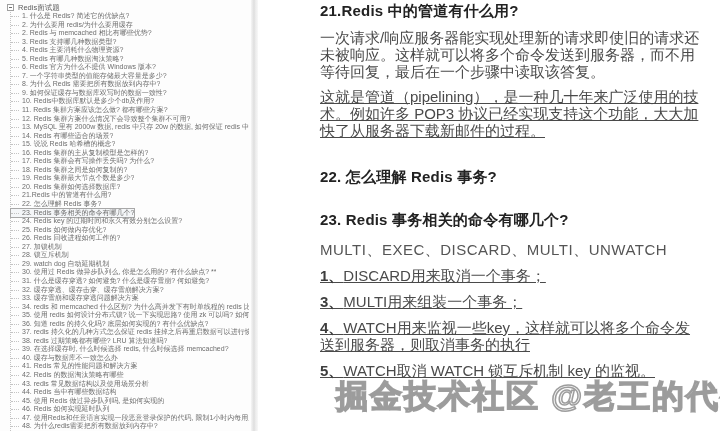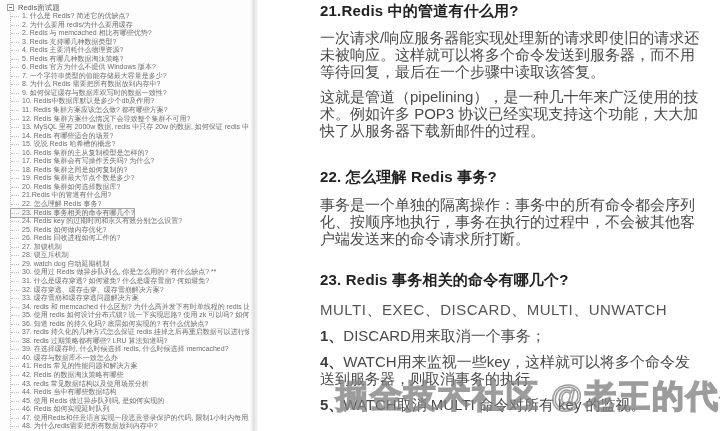--- a/index.html
+++ b/index.html
@@ -45,27 +45,27 @@
     background:#ffffff; box-sizing:border-box; padding:0 16px 0 62px; overflow:hidden;
   }
   .doc h2 {
     margin:0; font-size:15px; font-weight:bold; color:#222222; letter-spacing:0.2px;
   }
   .doc p {
     margin:0; font-size:15px; line-height:17px; color:#4a4a4a;
   }
   .h21 { padding-top:2px; }
   .p21a { margin-top:8px !important; }
-  .p21b { margin-top:8px !important; }
+  .p21b { margin-top:8px !important;text-decoration:underline; }
   .h22 { margin-top:29px !important; }
   .p22a { margin-top:9px !important; }
   .p22b { margin-top:5px !important; }
   .h23 { margin-top:24px !important; }
   .cmds { margin-top:11px !important; color:#555555 !important; letter-spacing:0.5px; }
-  .num-item { margin-top:9px !important; }
+  .num-item { margin-top:9px !important;text-decoration:underline; }
   .num-item b { color:#3d3d3d; }
   
   .watermark {
     position:absolute; left:336px; top:375px; white-space:nowrap;
     font-size:32px; font-weight:bold; letter-spacing:2px;
     color:rgba(190,190,190,0.15);
     -webkit-text-stroke:1.5px rgba(125,125,125,0.75);
     pointer-events:none;
   }
 </style>
@@ -134,26 +134,26 @@
 
   <div class="splitter"></div>
 
   <div class="main">
     <div class="doc">
       <h2 class="h21">21.Redis 中的管道有什么用?</h2>
       <p class="p21a">一次请求/响应服务器能实现处理新的请求即使旧的请求还未被响应。这样就可以将多个命令发送到服务器，而不用等待回复，最后在一个步骤中读取该答复。</p>
       <p class="p21b">这就是管道（pipelining），是一种几十年来广泛使用的技术。例如许多 POP3 协议已经实现支持这个功能，大大加快了从服务器下载新邮件的过程。</p>
 
       <h2 class="h22">22. 怎么理解 Redis 事务?</h2>
-      <p class="p22a">事务是一个单独的隔离操作：事务中的所有命令都会序列化、按顺序地执行，事务在执行的过程中，不会被其他客户端发送来的命令请求所打断。</p>
 
       <h2 class="h23">23. Redis 事务相关的命令有哪几个?</h2>
       <p class="cmds">MULTI、EXEC、DISCARD、MULTI、UNWATCH</p>
       <p class="num-item"><b>1、</b><span>DISCARD用来取消一个事务；</span></p>
+      <p class="num-item"><b>3、</b><span>MULTI用来组装一个事务；</span></p>
       <p class="num-item"><b>4、</b><span>WATCH用来监视一些key，这样就可以将多个命令发送到服务器，则取消事务的执行</span></p>
-      <p class="num-item"><b>5、</b><span>WATCH取消 MULTI 命令对所有 key 的监视。</span></p>
+      <p class="num-item"><b>5、</b><span>WATCH取消 WATCH 锁互斥机制 key 的监视。</span></p>
 
     </div>
   </div>
 
   <div class="watermark">掘金技术社区 @老王的代码</div>
 
 </div>
 
 </body></html>

